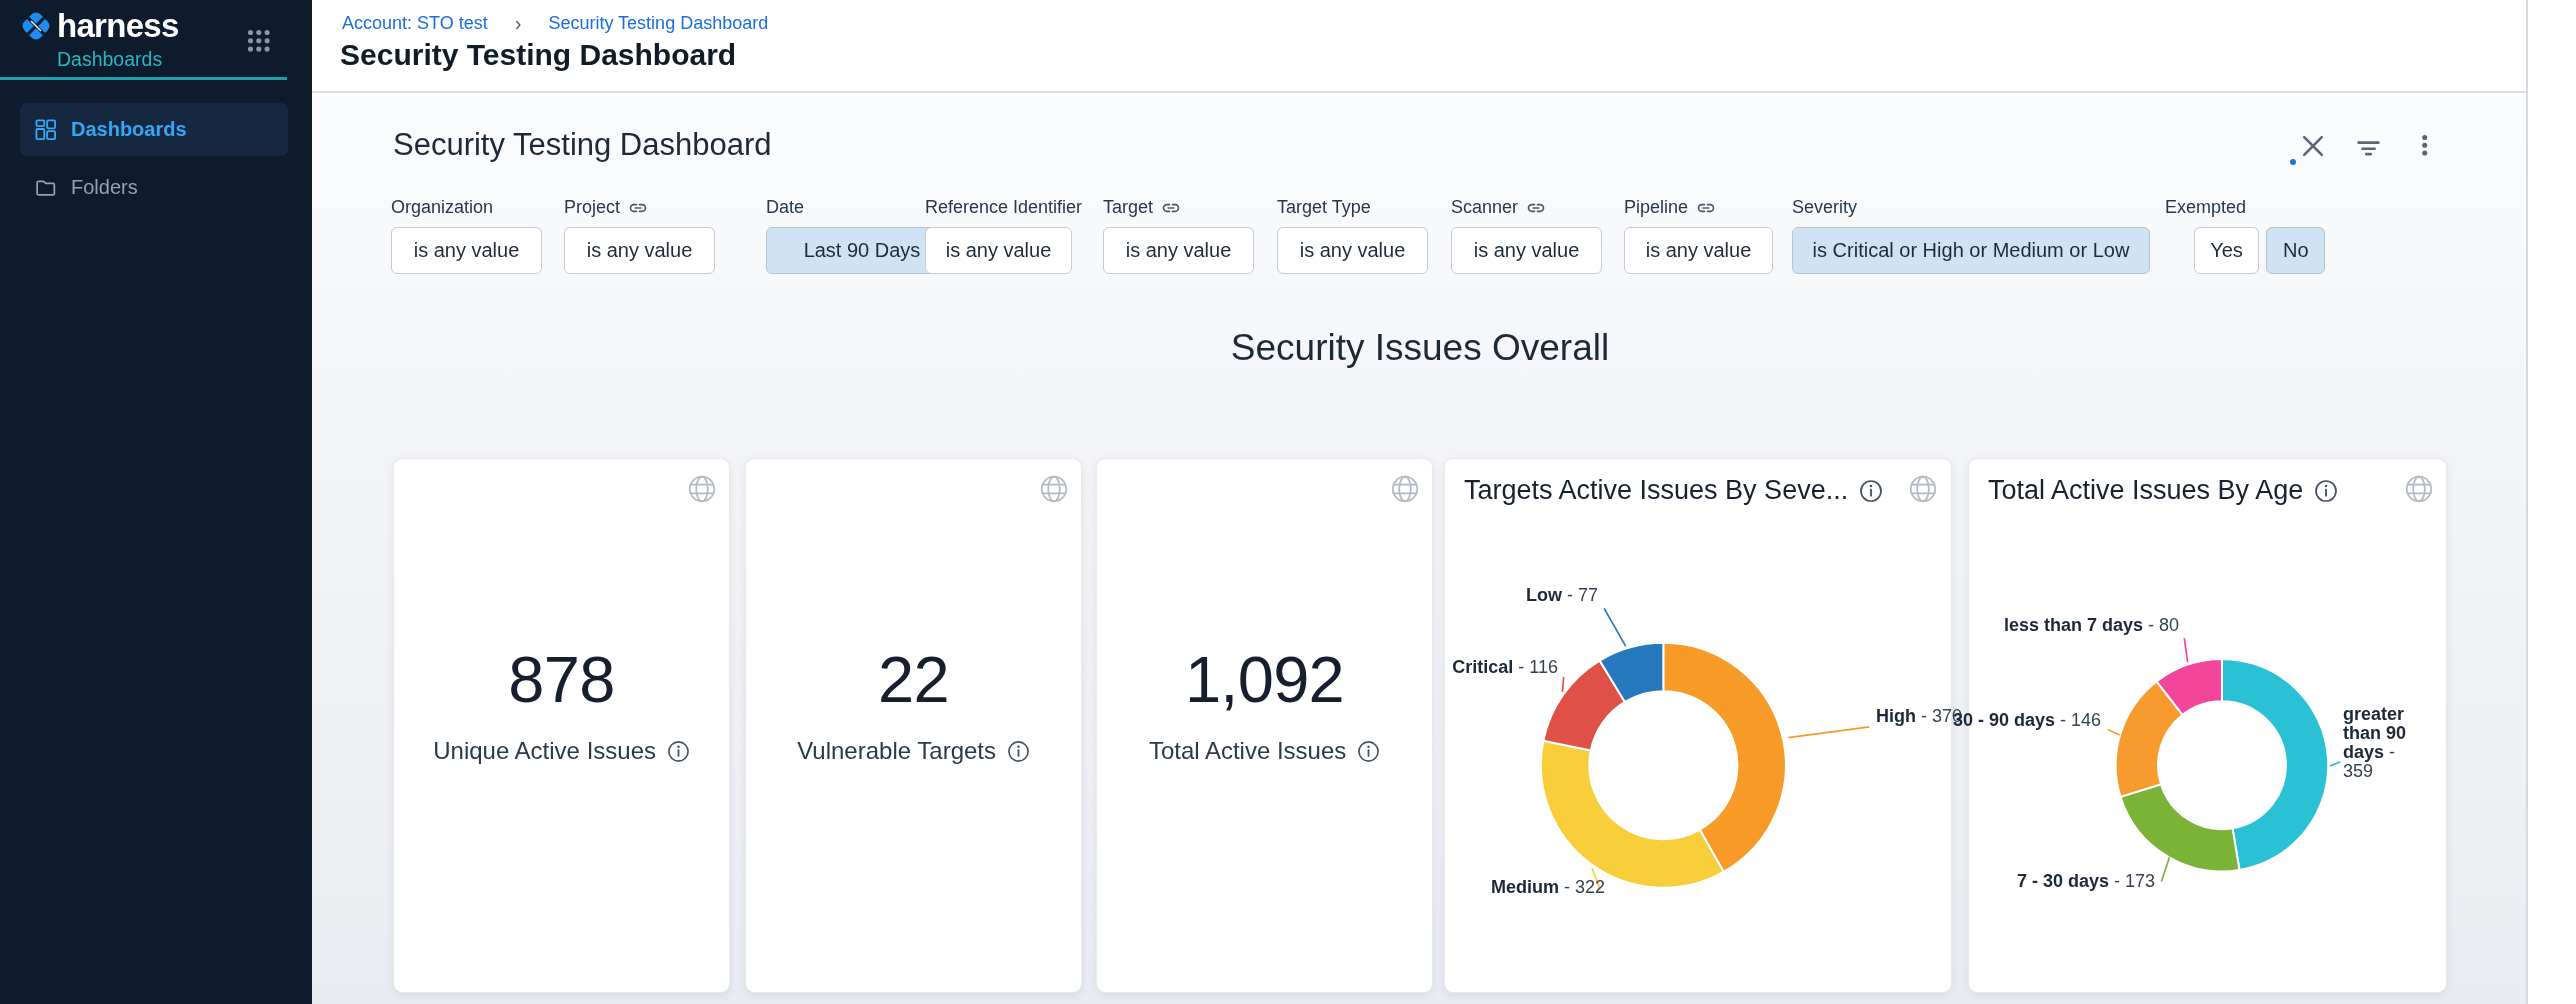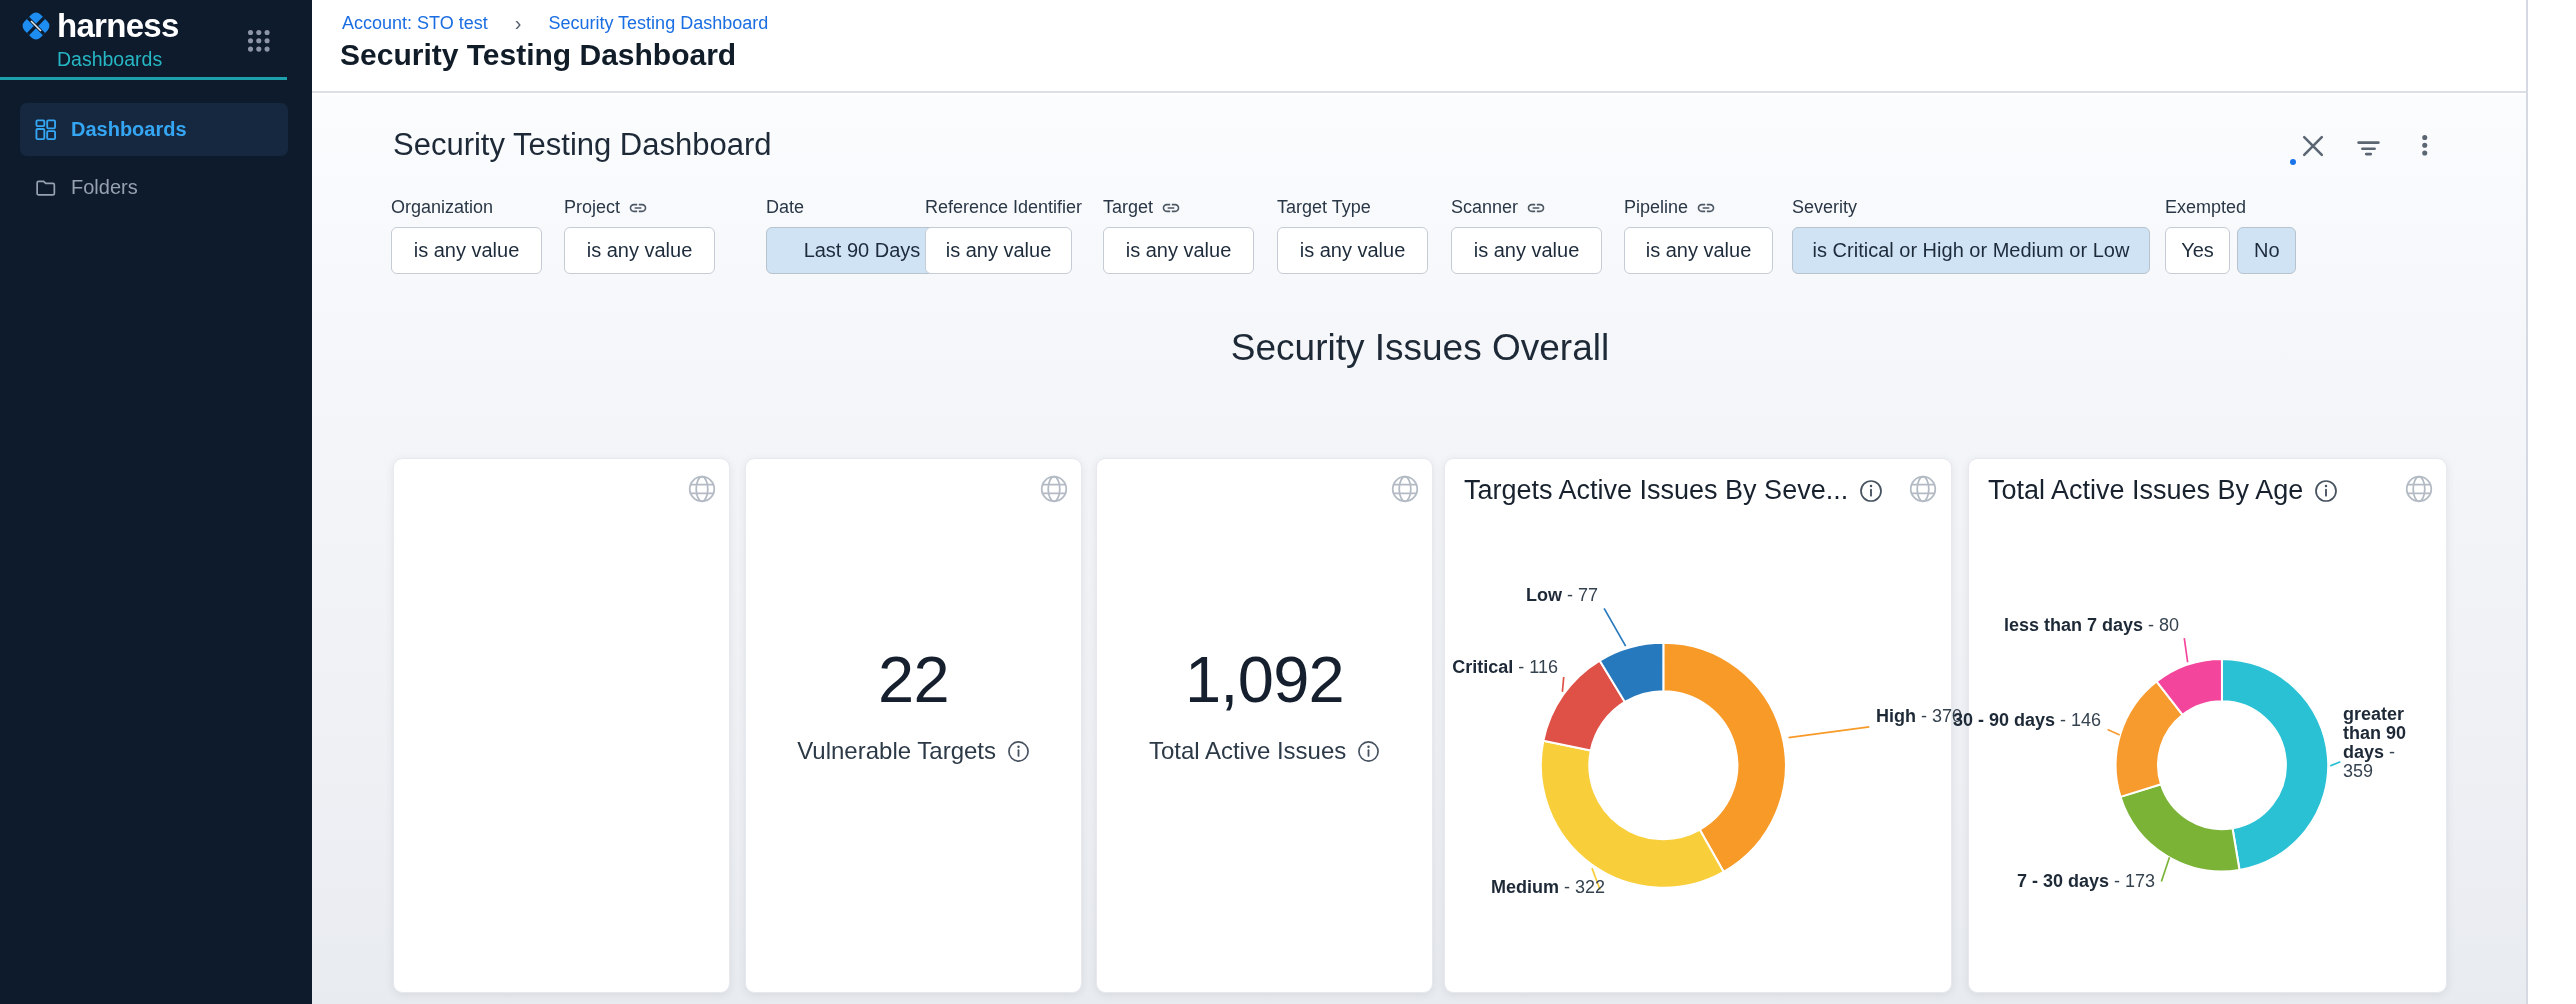--- a/index.html
+++ b/index.html
@@ -210,35 +210,46 @@
           <div class="filter-label">
             <span>Severity</span>
           </div>
           <div class="chip hl" style="width: 358px;">is Critical or High or Medium or Low</div>
         </div>
         <div class="filter-col" style="left: 1853px;">
           <div class="filter-label">
             <span>Exempted</span>
           </div>
           <div class="toggle-wrap">
-            <div class="chip" style="width: 65px;">Yes</div>
+            <div class="chip" style="width: 65px; margin-left: 29px;">Yes</div>
             <div class="chip hl" style="width: 59px;">No</div>
           </div>
         </div>
       </div>
 
     <h2 class="section-title">Security Issues Overall</h2>
 
     <div id="cards">
         <div class="card" style="left: 81px; width: 337px;">
           <button class="globe-btn" style="left: 293px;"><svg viewBox="0 0 44 44" width="30" height="30">
               <circle cx="22" cy="22" r="18" fill="none" stroke="#b3bac4" stroke-width="2.6"></circle>
               <ellipse cx="22" cy="22" rx="8.5" ry="18" fill="none" stroke="#b3bac4" stroke-width="2.6"></ellipse>
               <path d="M5.5 15.5h33 M5.5 28.5h33" stroke="#b3bac4" stroke-width="2.6" fill="none"></path>
             </svg></button>
+          <div class="stat-center">
+            <div class="stat-value">878</div>
+            <div class="stat-label">
+              <span>Unique Active Issues</span>
+              <svg viewBox="0 0 36 36" width="23" height="23">
+                <circle cx="18" cy="18" r="15" fill="none" stroke="#46525f" stroke-width="2.6"></circle>
+                <path d="M18 16v9" stroke="#46525f" stroke-width="2.8" stroke-linecap="round"></path>
+                <circle cx="18" cy="10.5" r="1.9" fill="#46525f"></circle>
+              </svg>
+            </div>
+          </div>
         </div>
         <div class="card" style="left: 433px; width: 337px;">
           <button class="globe-btn" style="left: 293px;"><svg viewBox="0 0 44 44" width="30" height="30">
               <circle cx="22" cy="22" r="18" fill="none" stroke="#b3bac4" stroke-width="2.6"></circle>
               <ellipse cx="22" cy="22" rx="8.5" ry="18" fill="none" stroke="#b3bac4" stroke-width="2.6"></ellipse>
               <path d="M5.5 15.5h33 M5.5 28.5h33" stroke="#b3bac4" stroke-width="2.6" fill="none"></path>
             </svg></button>
           <div class="stat-center">
             <div class="stat-value">22</div>
             <div class="stat-label">

